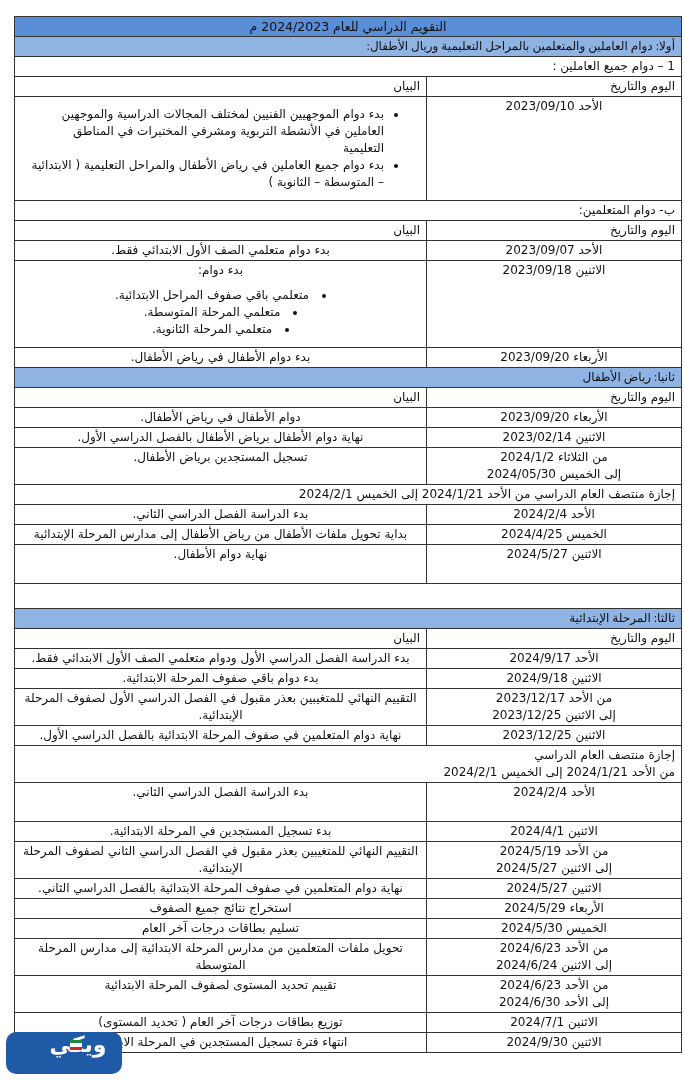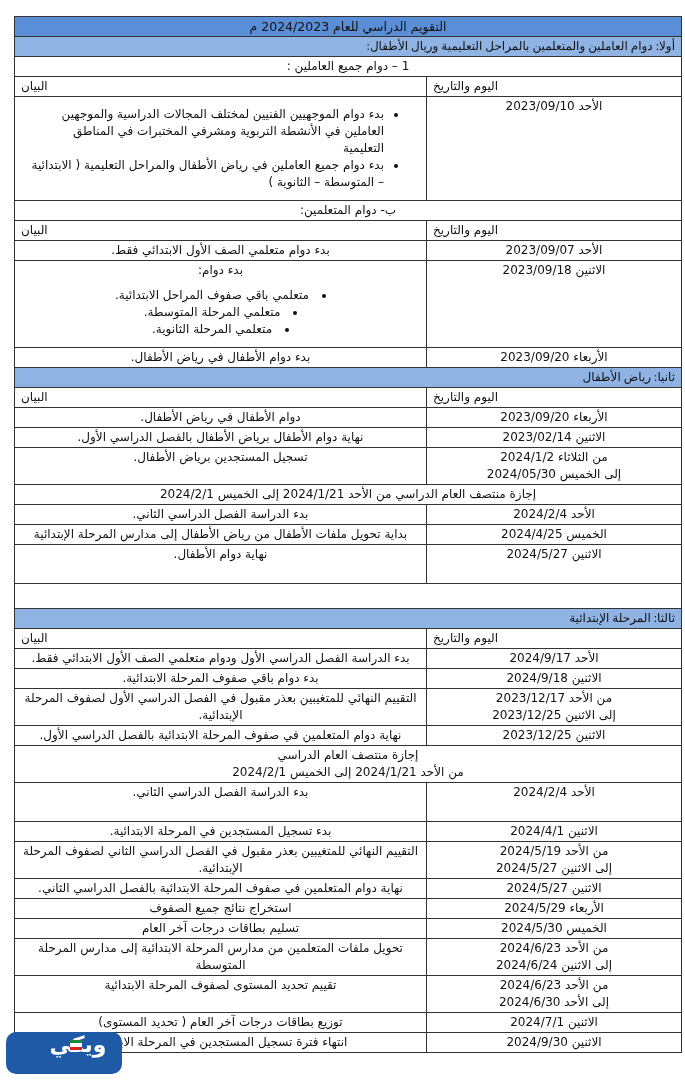--- a/index.html
+++ b/index.html
@@ -2,22 +2,22 @@
 <html><head>
 <meta charset="utf-8">
 <style>
   html,body{margin:0;padding:0;background:#fff;}
   body{width:685px;height:1080px;position:relative;overflow:hidden;font-family:"DejaVu Sans","Liberation Sans",sans-serif;color:#111;}
   .doc{position:absolute;left:14px;top:16px;width:668px;direction:rtl;}
   table{width:100%;border-collapse:collapse;table-layout:fixed;font-size:12px;}
   td{border:1px solid #333;padding:1px 6px;vertical-align:top;line-height:17px;}
   .title{background:#5a8ed6;text-align:center;font-size:12.5px;}
   .band{background:#8fb4e3;text-align:right;font-family:Liberation Serif, serif;}
-  .sub{text-align:center;}
-  .hdr td{text-align:left;}
+  .sub{}
+  .hdr td{text-align:right;}
   .date{text-align:center;width:255px;margin-left:47px;}
   .desc{text-align:center;}
   ul{margin:8px;padding:0 28px 0 0;list-style:disc;text-align:right;}
   ul.c{text-align:center;list-style-position:inside;padding:0;}
   .gap td{height:22px;border-left:1px solid #333;border-right:1px solid #333;border-top:none;border-bottom:none;}
   .tall{height:36px;}
   .logo{position:absolute;left:6px;top:1032px;width:88px;height:42px;background:#1f5aa6;border-radius:10px;display:flex;align-items:flex-start;justify-content:center;color:#fff;font-size:22px;font-weight:bold;direction:rtl;padding-left:28px;}
   .flag{position:absolute;left:70px;top:1040px;width:12px;height:10px;background:linear-gradient(#1a8a3a 0 33%,#fff 33% 66%,#d22 66%);}
 </style>
 </head>

